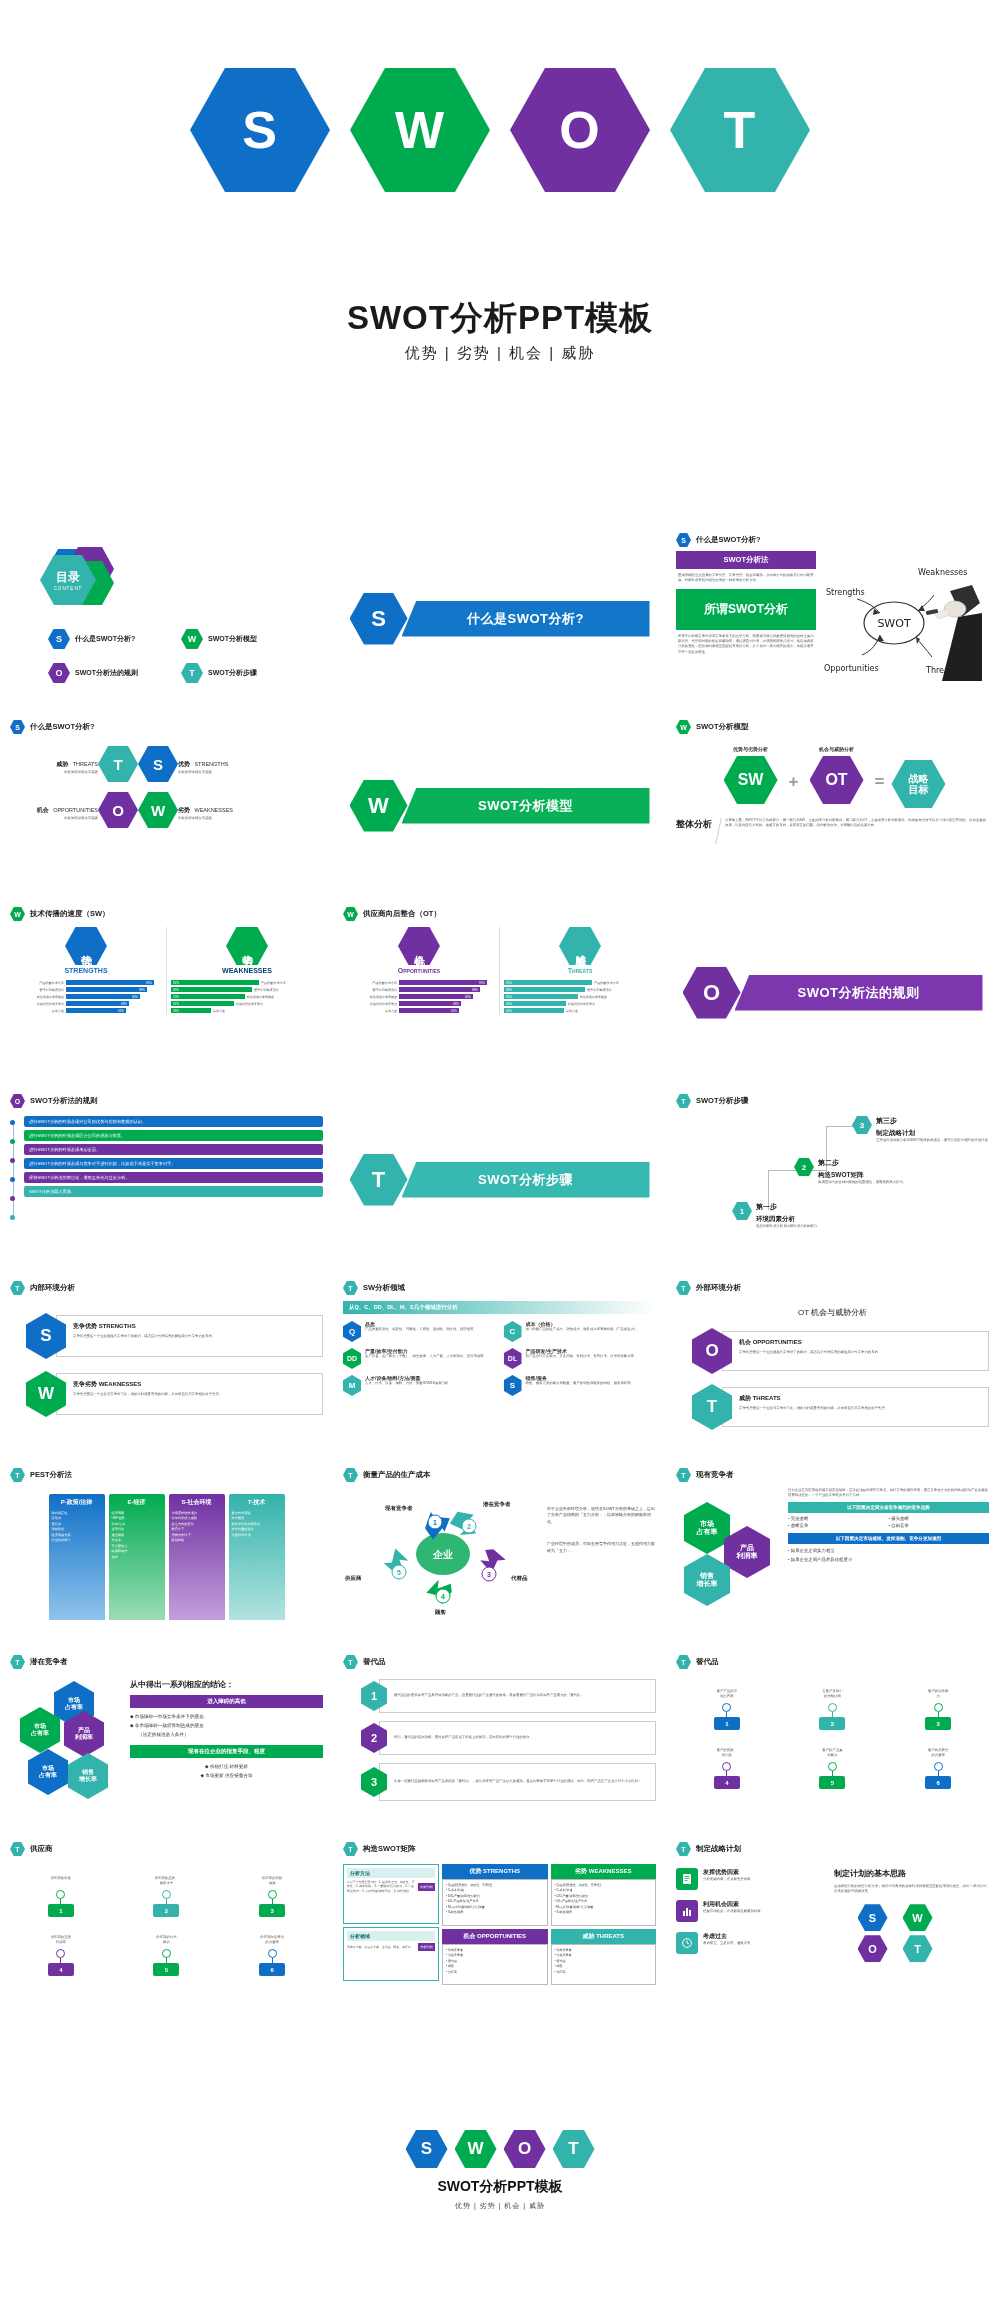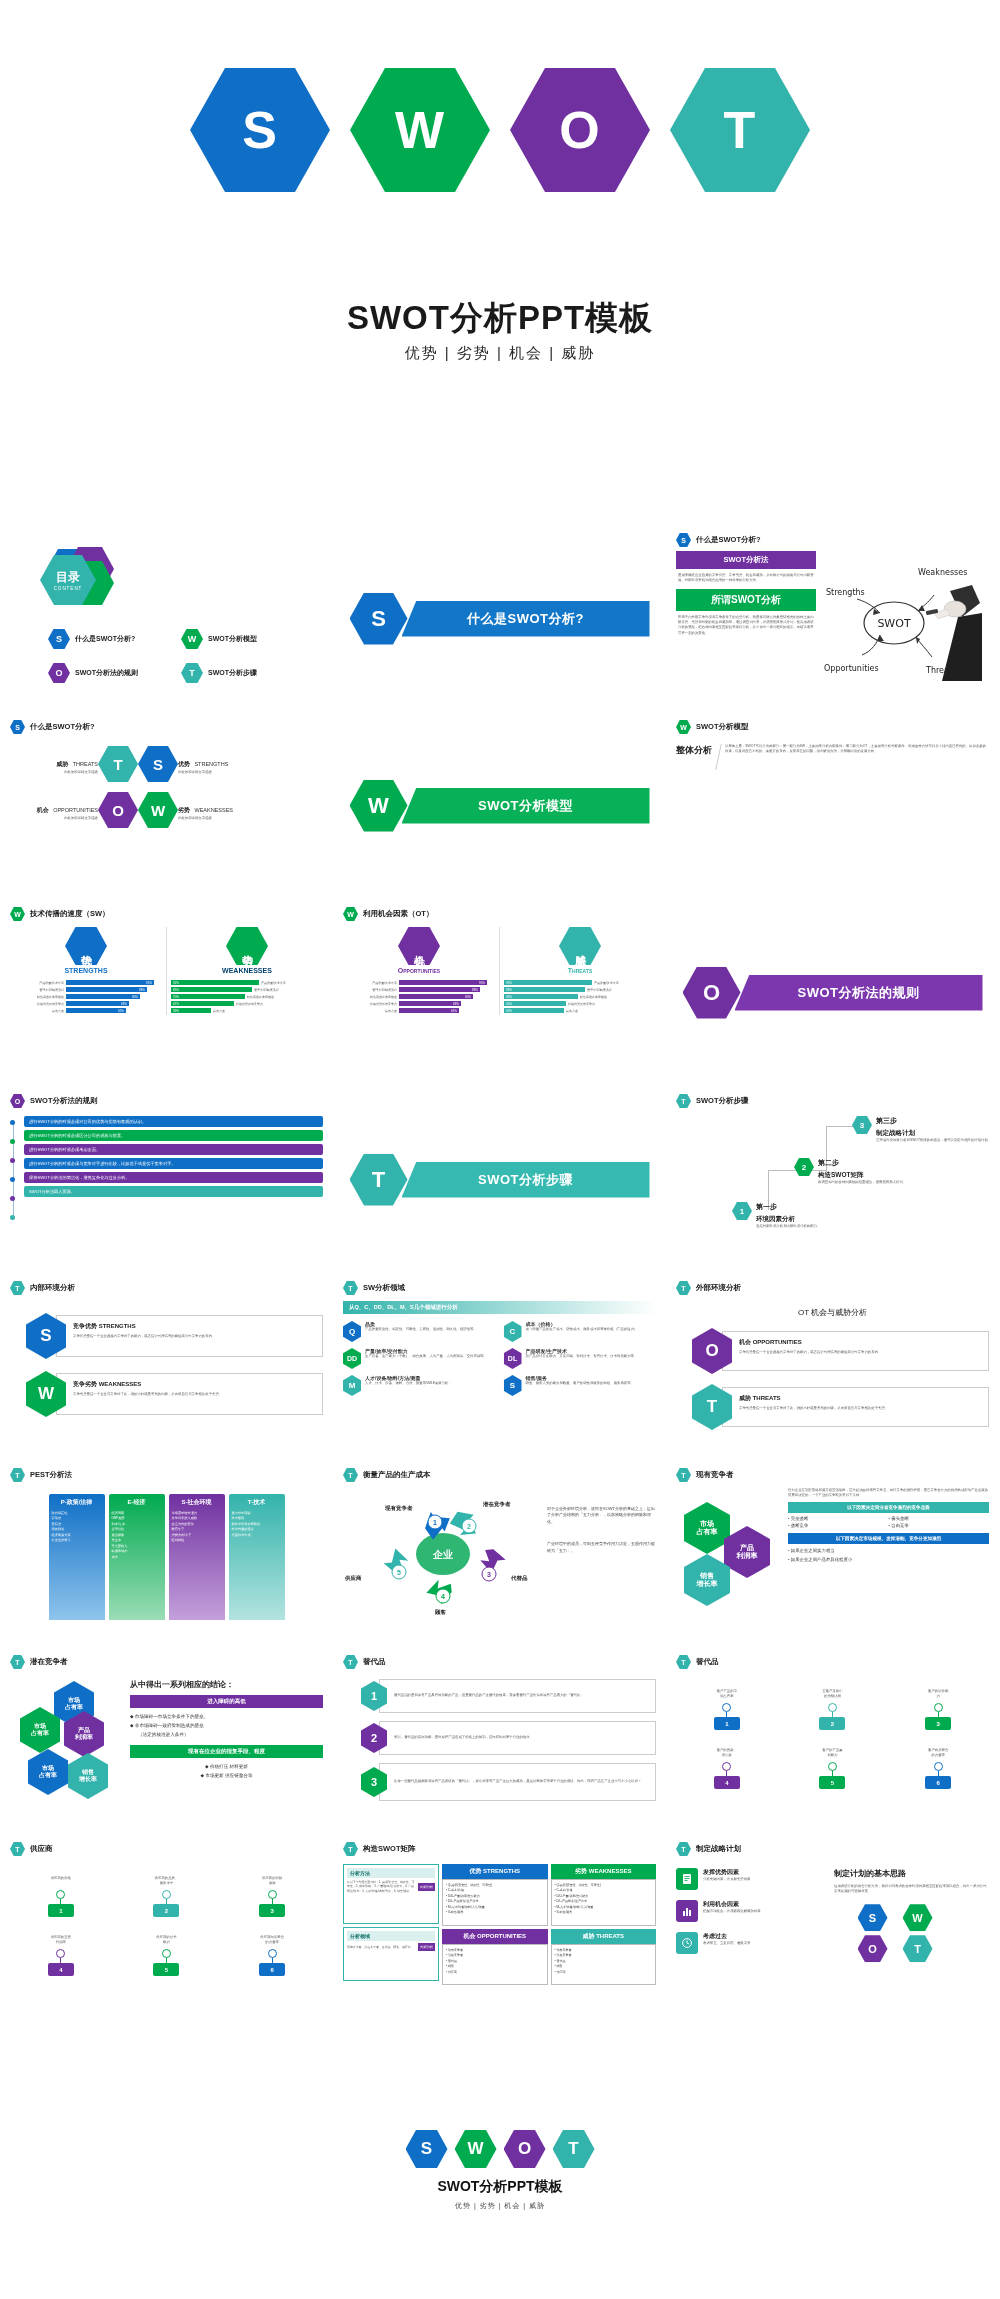--- a/index.html
+++ b/index.html
@@ -213,21 +213,21 @@
     <div class="sl-head">
       <div class="hexmini" style="background:#0f6fc6">
           <span>S</span>
         </div>
       <span class="sl-title">什么是SWOT分析?</span>
     </div>
     <div class="row" style="gap:6px;">
       <div style="width:140px;">
         <div style="background:#7030a0;color:#fff;font-size:7.5px;font-weight:bold;text-align:center;padding:4px 0;">SWOT分析法</div>
         <div class="tiny" style="padding:4px 2px;">是用来确定企业自身的竞争优势、竞争劣势、机会和威胁，从而将公司的战略与公司内部资源、外部环境有机地结合起来的一种科学的分析方法。</div>
-        <div style="background:#00aa4f;color:#fff;font-size:10px;font-weight:bold;text-align:center;padding:4px 0;margin-top:2px;">所谓SWOT分析</div>
+        <div style="background:#00aa4f;color:#fff;font-size:12px;font-weight:bold;text-align:center;padding:12px 0;margin-top:2px;">所谓SWOT分析</div>
         <div class="tiny" style="padding:4px 2px;">即基于内外部竞争环境和竞争条件下的态势分析，就是将与研究对象密切相关的各种主要内部优势、劣势和外部的机会和威胁等，通过调查列出来，并依照矩阵形式排列，然后用系统分析的思想，把各种因素相互匹配起来加以分析，从中得出一系列相应的结论，而结论通常带有一定的决策性。</div>
       </div>
       <div style="width:160px;position:relative;">
         <svg width="160" height="130" viewBox="0 0 160 130" class="swotimg">
           <ellipse cx="72" cy="72" rx="30" ry="21" fill="none" stroke="#333" stroke-width="1.2"></ellipse>
           <text x="72" y="76" font-size="11" text-anchor="middle" fill="#222" font-family="DejaVu Sans">SWOT</text>
           <path d="M35,48 C48,52 54,58 58,62" fill="none" stroke="#333" stroke-width="1"></path>
           <path d="M52,58 L58,62 L51,64" fill="#333"></path>
           <path d="M112,44 C106,52 100,56 96,60" fill="none" stroke="#333" stroke-width="1"></path>
           <path d="M100,54 L96,60 L103,60" fill="#333"></path>
@@ -304,20 +304,40 @@
     </div>
   </div>
 
   <div class="thumb">
     <div class="sl-head">
       <div class="hexmini" style="background:#00aa4f">
           <span>W</span>
         </div>
       <span class="sl-title">SWOT分析模型</span>
     </div>
+    <div class="row" style="margin-top:12px;justify-content:center;gap:5px;align-items:flex-start;">
+      <div class="col center" style="width:66px;">
+        <div class="cap-sm" style="margin-bottom:4px;">优势与劣势分析</div>
+        <div class="hexs" style="width:54px;height:48px;background:#00aa4f;font-size:16px;">
+            <span>SW</span>
+          </div>
+      </div>
+      <div style="font-size:17px;color:#9a9a9a;margin-top:26px;font-weight:bold;">+</div>
+      <div class="col center" style="width:66px;">
+        <div class="cap-sm" style="margin-bottom:4px;">机会与威胁分析</div>
+        <div class="hexs" style="width:54px;height:48px;background:#7030a0;font-size:16px;">
+            <span>OT</span>
+          </div>
+      </div>
+      <div style="font-size:17px;color:#9a9a9a;margin-top:26px;font-weight:bold;">=</div>
+      <div class="col center" style="width:58px;margin-top:14px;">
+        <div class="hexs" style="width:54px;height:48px;background:#32b3ab;font-size:10px;line-height:1.1;text-align:center;white-space:pre-line;">战略
+目标</div>
+      </div>
+    </div>
     <div class="row" style="margin-top:10px;gap:6px;align-items:flex-start;">
       <div style="font-size:9px;font-weight:bold;white-space:nowrap;">整体分析</div>
       <div style="width:1px;background:#ccc;height:26px;transform:skewX(-12deg);"></div>
       <div class="tiny" style="flex:1;">从整体上看，SWOT可以分为两部分：第一部分为SW，主要用来分析内部条件；第二部分为OT，主要用来分析外部条件。利用这种方法可以从中找出自己有利的、值得发扬的因素，以及对自己不利的、要避开的东西，发现存在的问题，找出解决办法，并明确以后的发展方向。</div>
     </div>
   </div>
 
   <div class="thumb">
     <div class="sl-head">
       <div class="hexmini" style="background:#00aa4f">
@@ -388,21 +408,21 @@
         </div>
       </div>
     </div>
   </div>
 
   <div class="thumb">
     <div class="sl-head">
       <div class="hexmini" style="background:#00aa4f">
           <span>W</span>
         </div>
-      <span class="sl-title">利用机会因素（OT）</span>
+      <span class="sl-title">供应商向后整合（OT）</span>
     </div>
     <div class="row" style="margin-top:6px;">
       <div style="width:152px;">
         <div class="col center">
           <div class="hexs" style="width:42px;height:38px;background:#7030a0;font-size:11px;">
               <span style="writing-mode:vertical-rl;">机会</span>
             </div>
           <div style="font-size:7px;font-weight:bold;color:#7030a0;margin-top:2px;font-variant:small-caps;">Opportunities</div>
         </div>
         <div style="margin-top:6px;">

